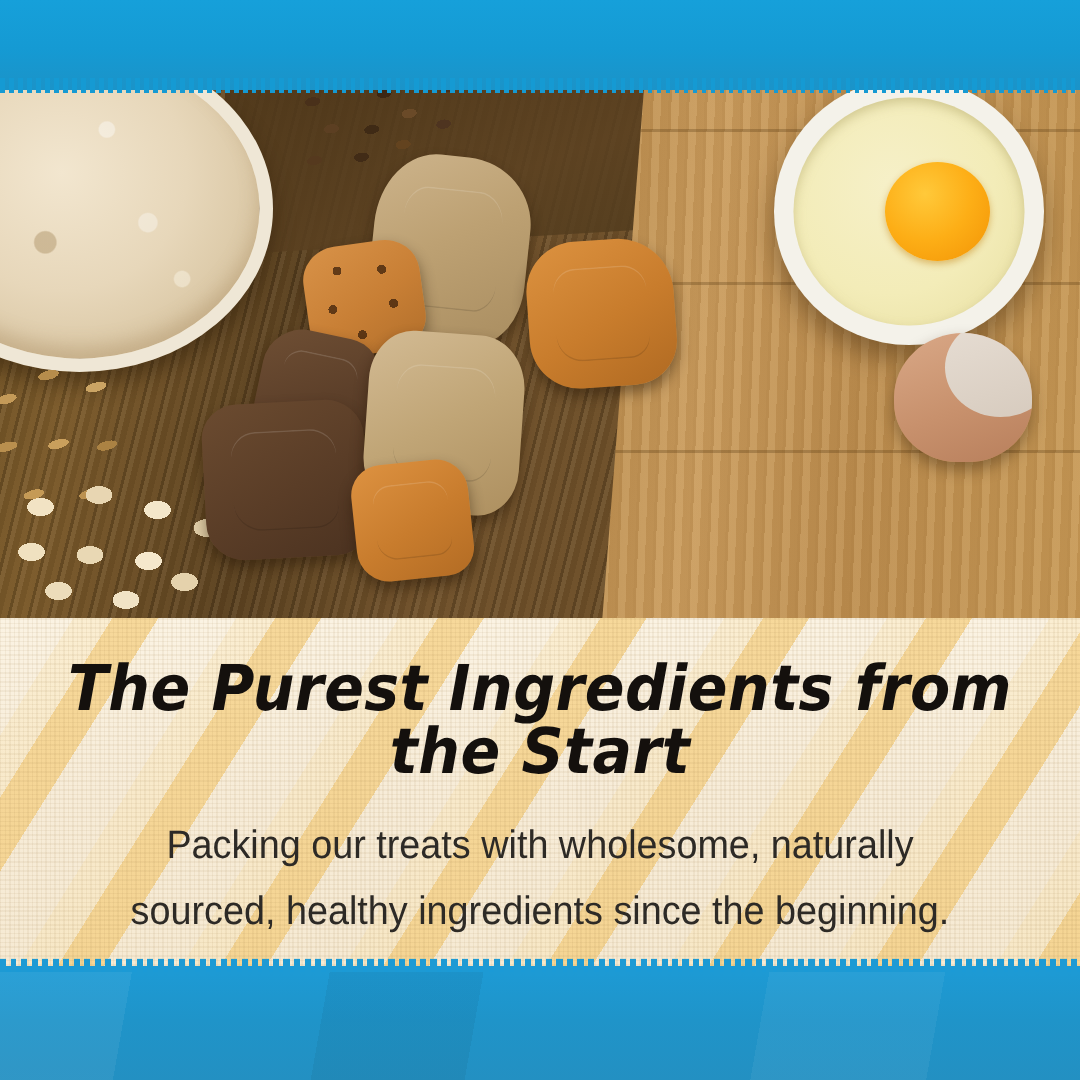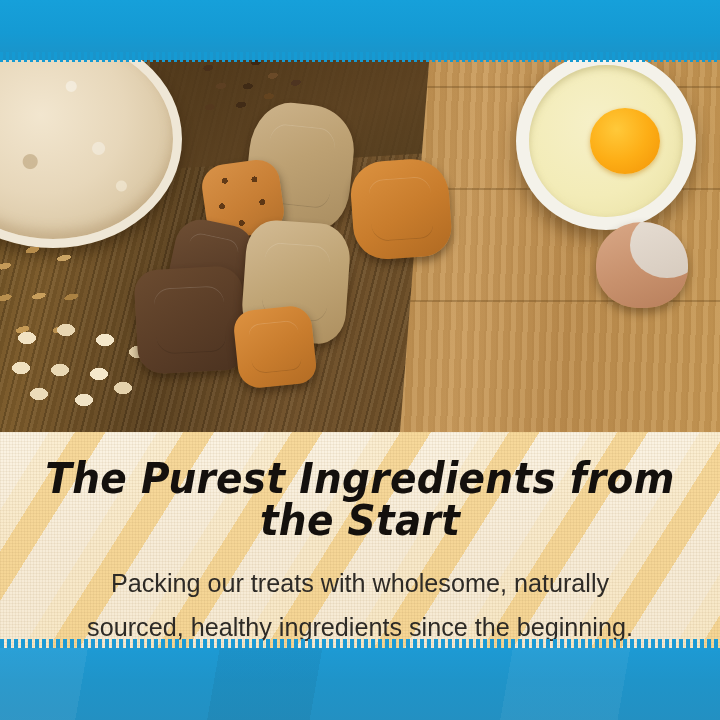--- a/index.html
+++ b/index.html
@@ -216,21 +216,21 @@
     overflow:hidden;
   }
   .shell::after{
     content:"";position:absolute;left:34px;top:-10px;width:74px;height:66px;
     border-radius:50%;
     background:linear-gradient(160deg,#e7ded4 0%,#d6cabd 100%);
   }
 
   
   .band{
-    position:absolute;left:0;top:432px;width:720px;height:232px;
+    position:absolute;left:0;top:412px;width:720px;height:232px;
     z-index:3;overflow:hidden;
     background:
       repeating-linear-gradient(-58deg,
         rgba(244,200,110,.62) 0 26px,
         rgba(250,226,170,.30) 26px 48px,
         rgba(255,250,240,.0) 48px 92px),
       linear-gradient(180deg,#fbf3e3 0%, #f7ecd8 50%, #f6ead3 100%);
   }
   .band::after{ 
     content:"";position:absolute;inset:0;pointer-events:none;

